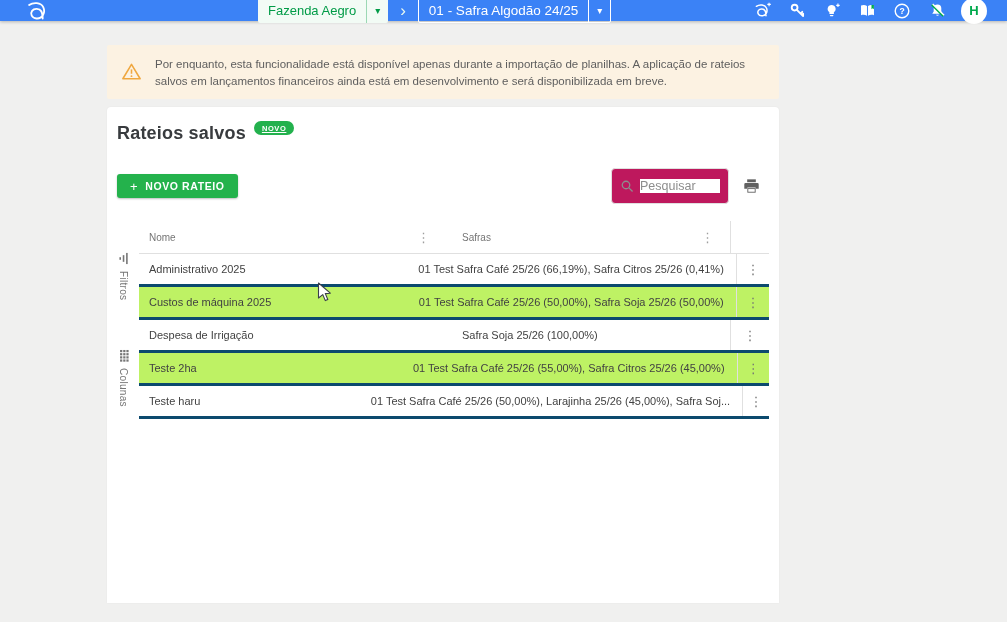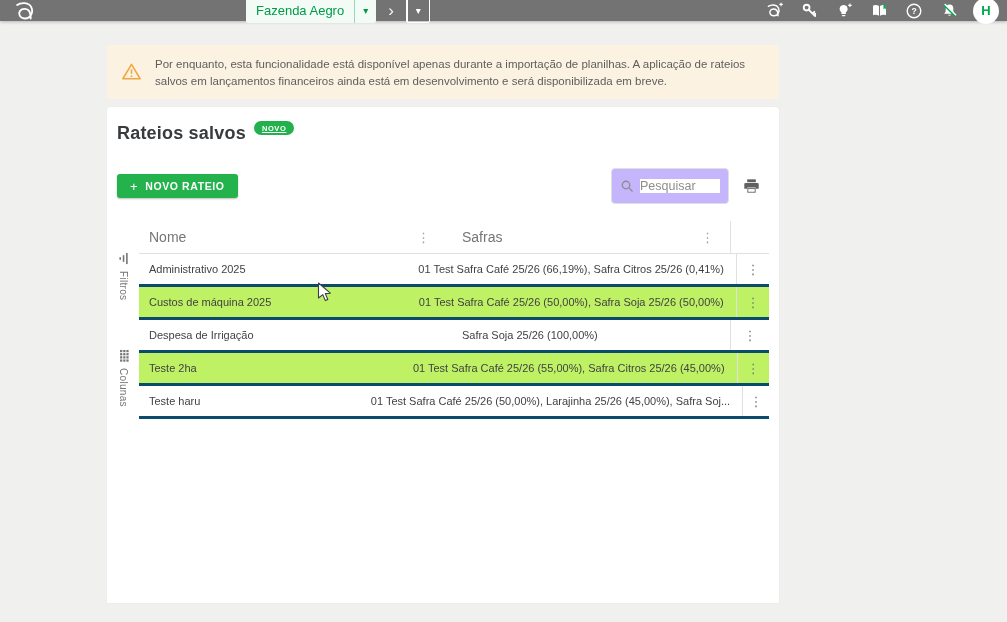--- a/index.html
+++ b/index.html
@@ -1,22 +1,22 @@
 <!DOCTYPE html>
 <html><head>
 <meta charset="utf-8">
 <style>
   * { margin:0; padding:0; box-sizing:border-box; }
   html,body { width:1007px; height:622px; overflow:hidden; }
   body { font-family:"Liberation Sans", sans-serif; background:#f0f0ef; position:relative; }
 
   
   .topbar {
-    height:21px; background:#737373; display:flex; align-items:center;
-    padding:0 8px; box-shadow:0 1px 3px rgba(0,0,0,.25); position:relative; z-index:5;
+    height:21px; background:#3b82f6; display:flex; align-items:center;
+    padding:0 20px; box-shadow:0 1px 3px rgba(0,0,0,.25); position:relative; z-index:5;
   }
   .logo { width:30px; height:28px; margin-left:4px; display:flex; align-items:center; }
   .crumbs { display:flex; align-items:center; margin-left:204px; }
   .farm-select {
     height:25px; background:#f2fbf5; border-radius:2px; display:flex; align-items:center;
     color:#009b47; font-size:13px; cursor:pointer;
   }
   .farm-select .val { padding:0 10px; }
   .farm-select .caret {
     width:22px; height:25px; display:flex; align-items:center; justify-content:center;
@@ -63,21 +63,21 @@
   .toolbar { display:flex; align-items:center; margin-top:24px; padding:0 17px 0 10px; }
   .new-btn {
     background:#24b24c; border:none; color:#fff; font-family:inherit; font-weight:bold;
     font-size:10.5px; letter-spacing:.6px; height:24px; padding:0 13px; border-radius:3px;
     cursor:pointer; box-shadow:0 1px 2px rgba(0,0,0,.25); display:flex; align-items:center; gap:7px;
   }
   .new-btn .plus { font-size:13px; font-weight:normal; }
   .toolbar-right { margin-left:auto; display:flex; align-items:center; gap:11px; }
   .search-box {
     width:118px; height:36px; border:1px solid #e0e0e0; border-radius:4px;
-    display:flex; align-items:center; padding:0 8px; gap:5px; background:#c4b5fd;
+    display:flex; align-items:center; padding:0 8px; gap:5px; background:#be185d;
   }
   .search-box input {
     border:none; outline:none; width:80px; font-family:inherit; font-size:12.5px; color:#424242;
   }
   .search-box input::placeholder { color:#8d8d8d; }
   .print-btn { width:22px; height:22px; cursor:pointer; display:flex; align-items:center; justify-content:center; }
 
   
   .side-tabs { position:absolute; left:10px; top:145px; width:22px; }
   .side-tab {
@@ -88,21 +88,21 @@
   .side-tab.cols { margin-top:14px; }
 
   
   .table-wrap { margin:17px 10px 0 32px; }
   .thead { display:flex; height:33px; align-items:center; border-bottom:1px solid #e0e0e0; }
   .trow  { display:flex; height:33px; align-items:center; border-bottom:3px solid #0c4a6e; }
   .trow.alt { background:#bef264; }
   .c-nome { width:295px; display:flex; align-items:center; justify-content:space-between; padding-left:10px; }
   .c-safras { flex:1; display:flex; align-items:center; justify-content:space-between; padding-left:28px; padding-right:12px; }
   .c-actions { width:39px; align-self:stretch; display:flex; align-items:center; justify-content:center; border-left:1px solid #e0e0e0; }
-  .th-label { font-size:14px; color:#757575;text-align:center; }
+  .th-label { font-size:10px; color:#757575;text-align:center; }
   .td-text { font-size:11px; color:#424242; white-space:nowrap; overflow:hidden; }
   .kebab { color:#9e9e9e; font-size:13px; cursor:pointer; line-height:1; padding:0 4px; }
   .trow .kebab { color:#757575; }
 
   .cursor { position:absolute; left:317px; top:282px; z-index:20; pointer-events:none; }
 </style>
 </head>
 <body>
 
 <div class="topbar">
@@ -112,20 +112,21 @@
     </svg>
   </div>
 
   <div class="crumbs">
     <div class="farm-select">
       <span class="val">Fazenda Aegro</span>
       <span class="caret">▾</span>
     </div>
     <span class="crumb-sep">›</span>
     <div class="season-select">
+      <span class="val">01 - Safra Algodão 24/25</span>
       <span class="caret">▾</span>
     </div>
   </div>
 
   <div class="topbar-right">
     <div class="tb-icon">
       <svg width="21" height="21" viewBox="0 0 24 24">
         <path d="M5 7.2 C8.4 4.8 14.6 5 16.4 8.9 C18.6 13.4 15.6 18.5 11 18.1 C7.2 17.8 5.7 14.3 7.4 11.9 C9.2 9.6 13.4 9.9 14.9 12.3 C16.1 14.2 16 16.8 16 18.1" fill="none" stroke="#fff" stroke-width="1.7" stroke-linecap="round"></path>
         <path d="M19.5 3 v4 M17.5 5 h4" stroke="#fff" stroke-width="1.3"></path>
       </svg>

